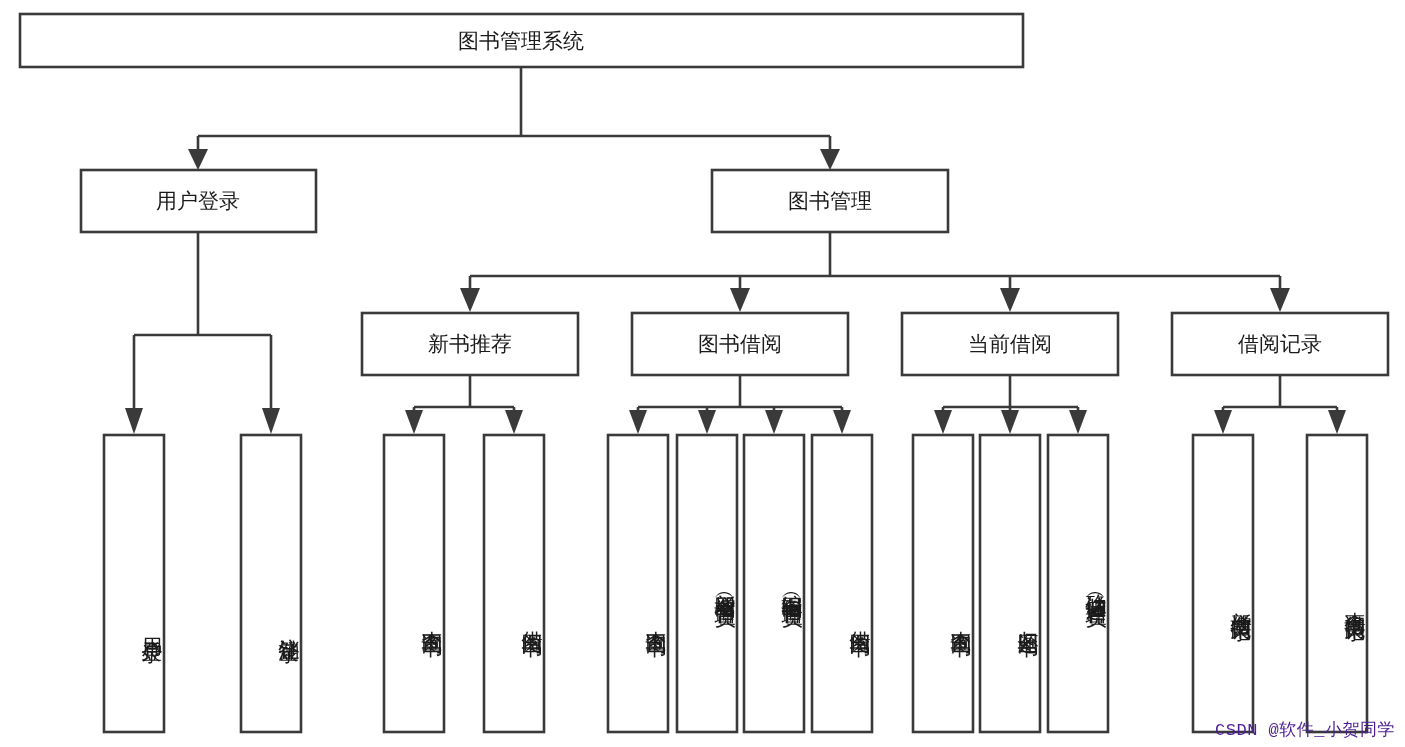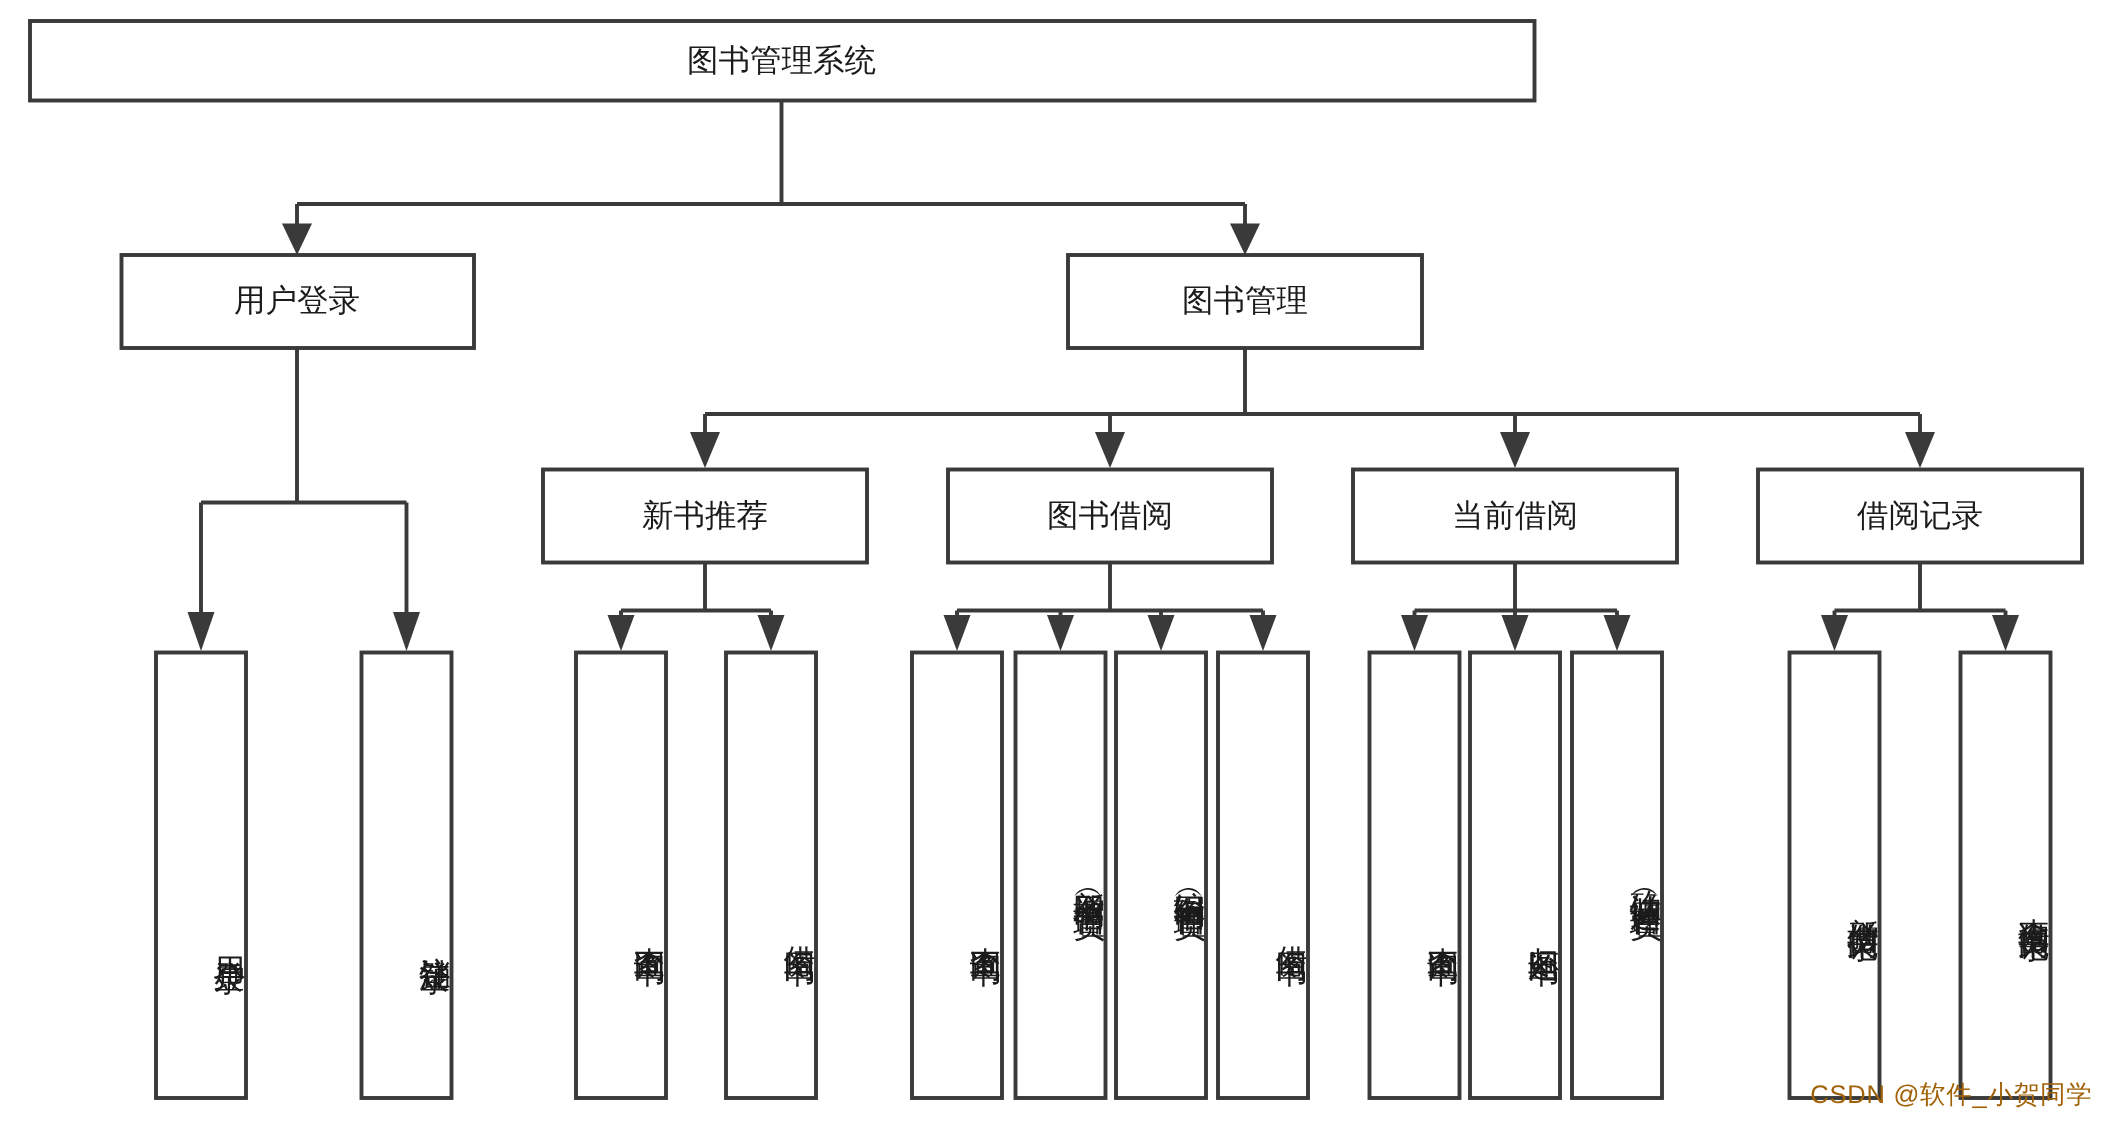--- a/index.html
+++ b/index.html
@@ -61,23 +61,23 @@
     display: flex;
     align-items: flex-start;
     justify-content: center;
     white-space: nowrap;
     pointer-events: none;
   }
   .watermark {
     position: absolute;
     right: 10px;
     bottom: 6px;
-    font-family: Liberation Sans, sans-serif;
+    font-family: Liberation Mono, monospace;
     font-size: 17px;
-    color: #a16207;
+    color: #4c1d95;
     letter-spacing: 0.5px;
     user-select: none;
   }
 </style>
 </head>
 <body>
 
 <div id="diagram-root">
 
   <svg class="diagram-canvas" viewBox="0 0 1405 747">

